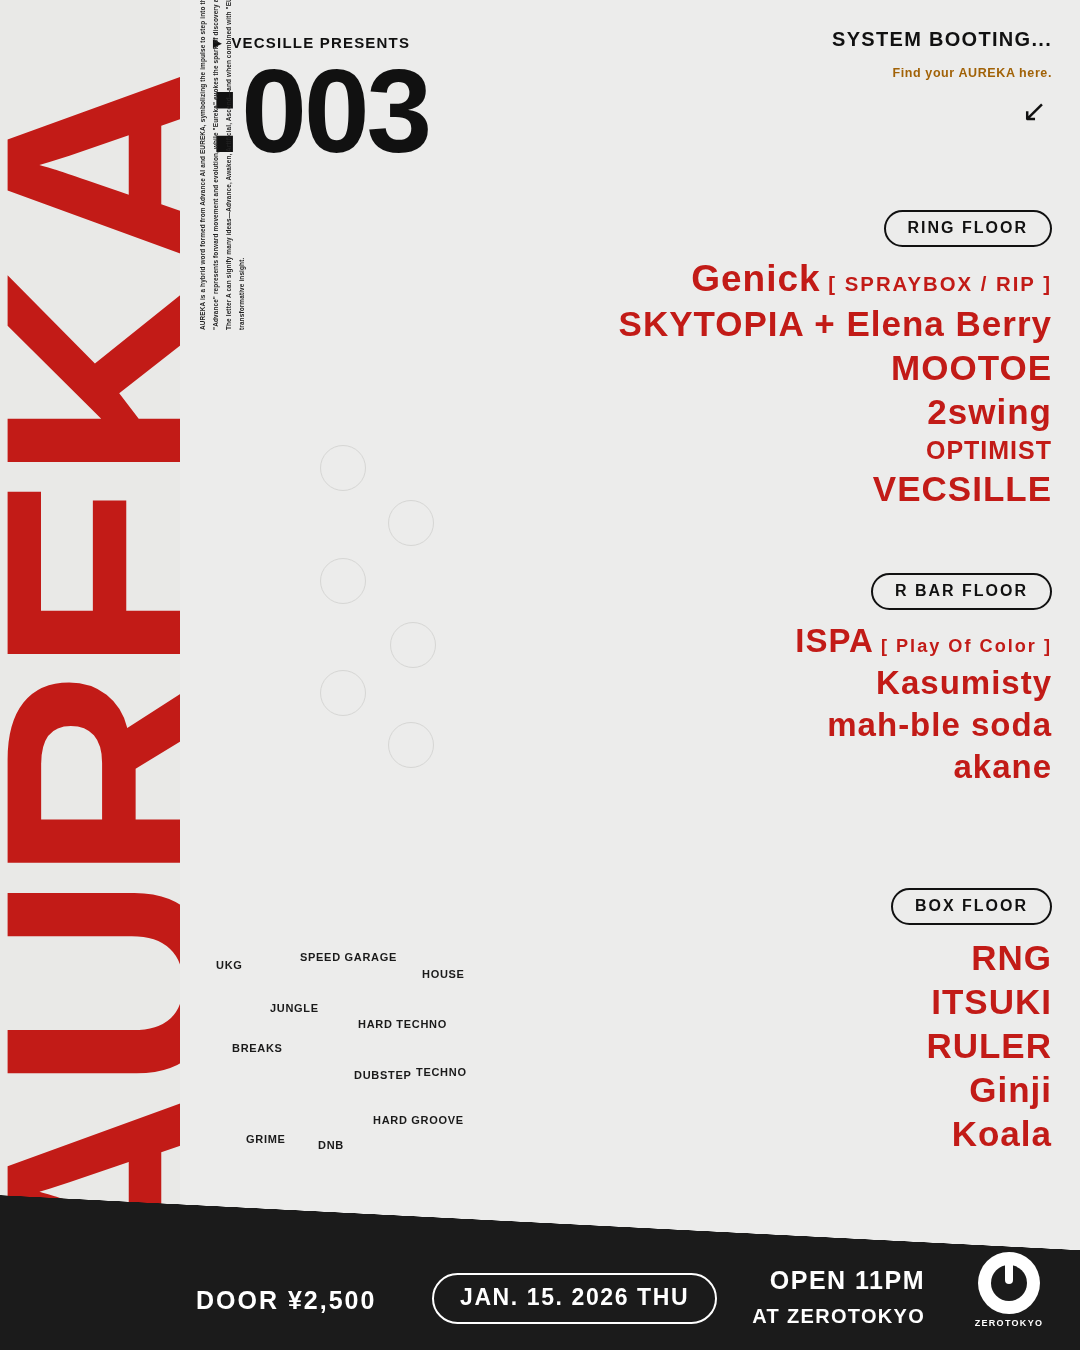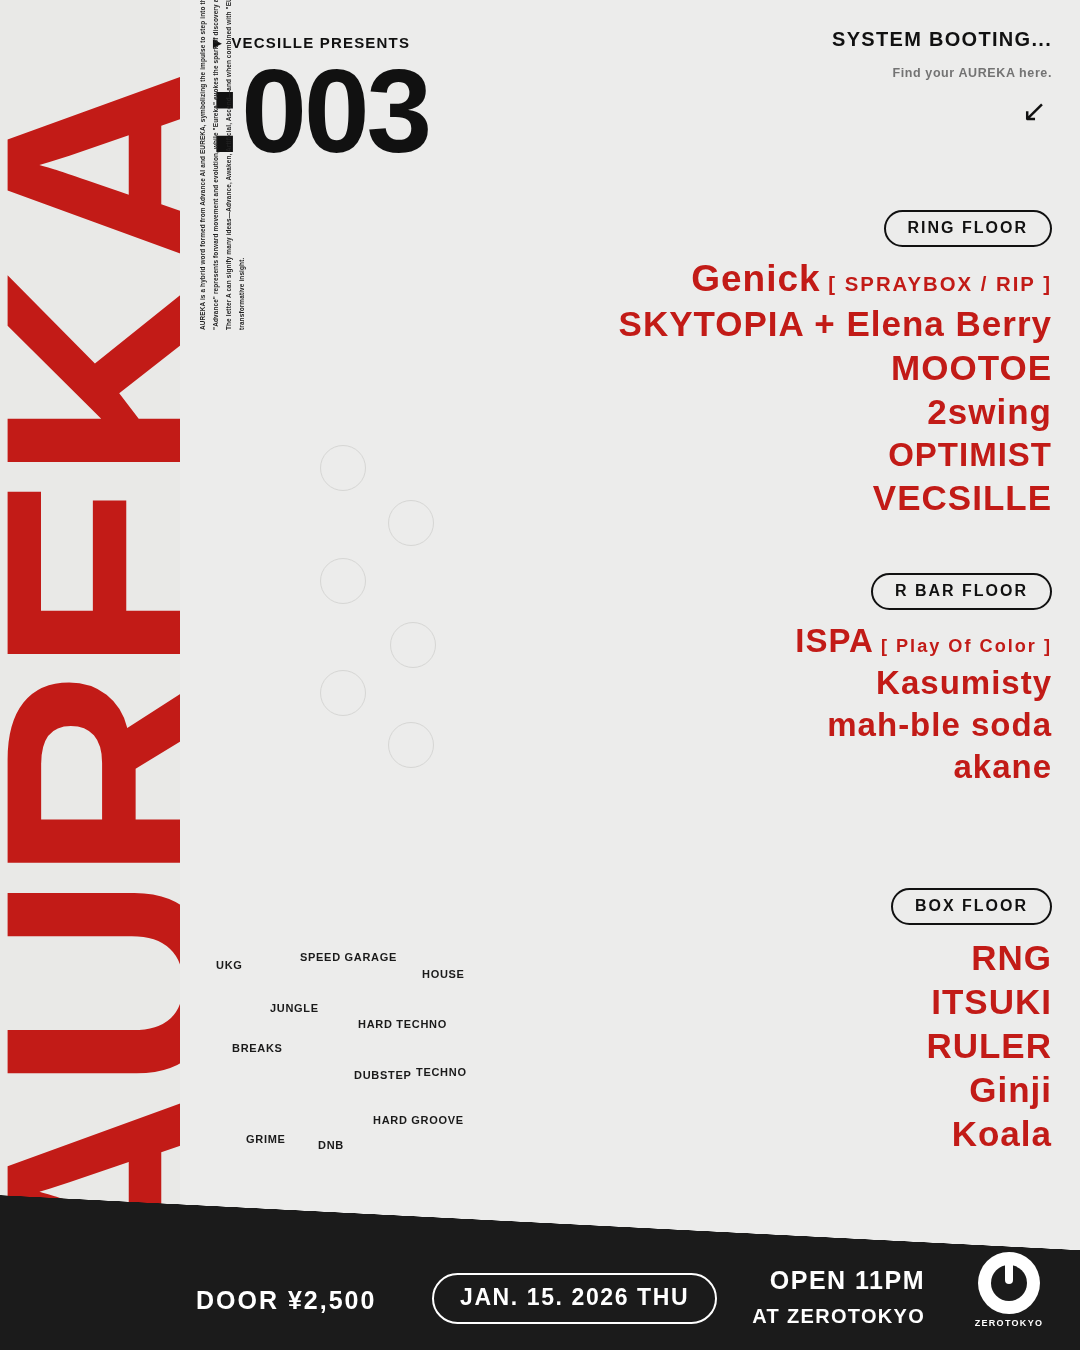--- a/index.html
+++ b/index.html
@@ -38,21 +38,21 @@
   .issue{
     position:absolute;left:205px;top:52px;z-index:6;
     font-size:118px;font-weight:bold;letter-spacing:-3px;color:#111;line-height:1;
   }
   .sys-boot{
     position:absolute;right:28px;top:28px;z-index:6;text-align:right;
     font-size:20px;font-weight:bold;letter-spacing:1.3px;color:#111;
   }
   .find-aureka{
     position:absolute;right:28px;top:66px;z-index:6;text-align:right;
-    font-size:12.5px;font-weight:bold;letter-spacing:.6px;color:#737373;
+    font-size:12.5px;font-weight:bold;letter-spacing:.6px;color:#a16207;
   }
   .arrow-dl{
     position:absolute;right:33px;top:96px;z-index:6;
     font-size:30px;color:#111;line-height:1;
   }
 
   
   .vtext{
     position:absolute;left:196px;top:330px;z-index:6;
     width:470px;
@@ -177,21 +177,21 @@
       <div class="genre" style="left: 373px; top: 1114px;">HARD GROOVE</div>
       <div class="genre" style="left: 318px; top: 1139px;">DNB</div>
     </div>
   <div id="floors-layer">
       <div class="floor-tag" style="top: 210px;">RING FLOOR</div>
       <div class="lineup" style="top: 258px;">
         <span class="act" style="font-size: 37px;"><span>Genick</span><span class="sub"> [ SPRAYBOX / RIP ]</span></span>
         <span class="act" style="font-size: 35px;"><span>SKYTOPIA + Elena Berry</span></span>
         <span class="act" style="font-size: 35px;"><span>MOOTOE</span></span>
         <span class="act" style="font-size: 35px;"><span>2swing</span></span>
-        <span class="act" style="font-size: 33px;"><span>OPTIMIST</span></span>
+        <span class="act" style="font-size: 25px;"><span>OPTIMIST</span></span>
         <span class="act" style="font-size: 35px;"><span>VECSILLE</span></span>
       </div>
       <div class="floor-tag" style="top: 573px;">R BAR FLOOR</div>
       <div class="lineup" style="top: 622px;">
         <span class="act" style="font-size: 33px;"><span>ISPA</span><span class="sub"> [ Play Of Color ]</span></span>
         <span class="act" style="font-size: 33px;"><span>Kasumisty</span></span>
         <span class="act" style="font-size: 33px;"><span>mah-ble soda</span></span>
         <span class="act" style="font-size: 33px;"><span>akane</span></span>
       </div>
       <div class="floor-tag" style="top: 888px;">BOX FLOOR</div>

